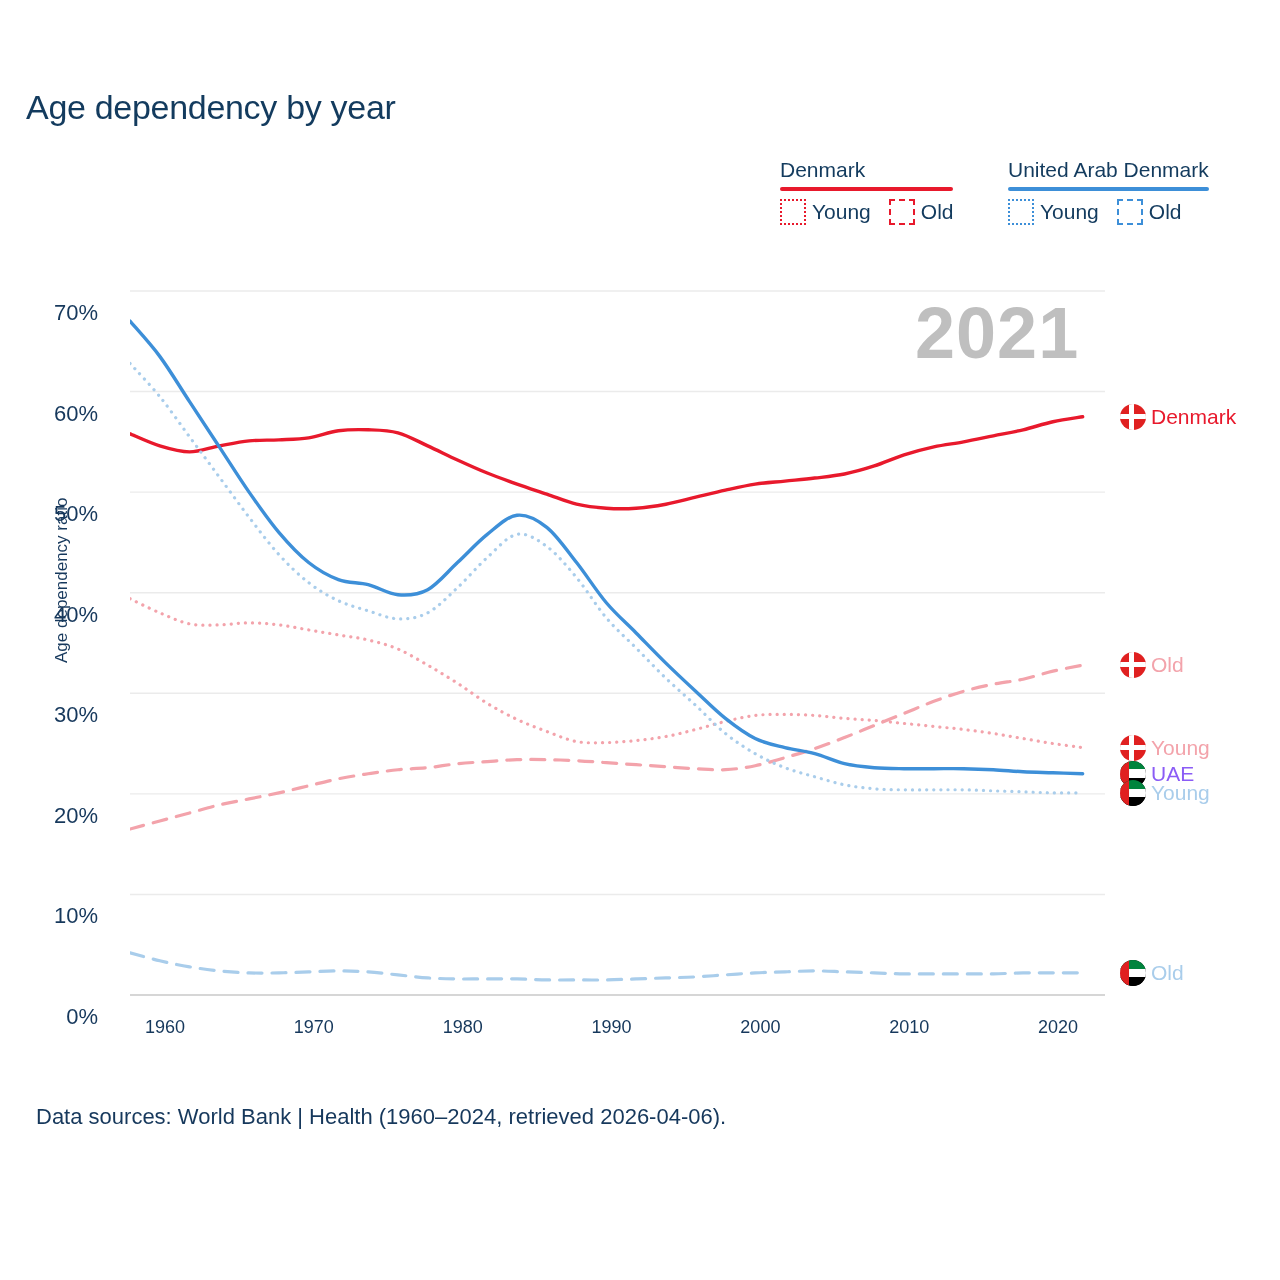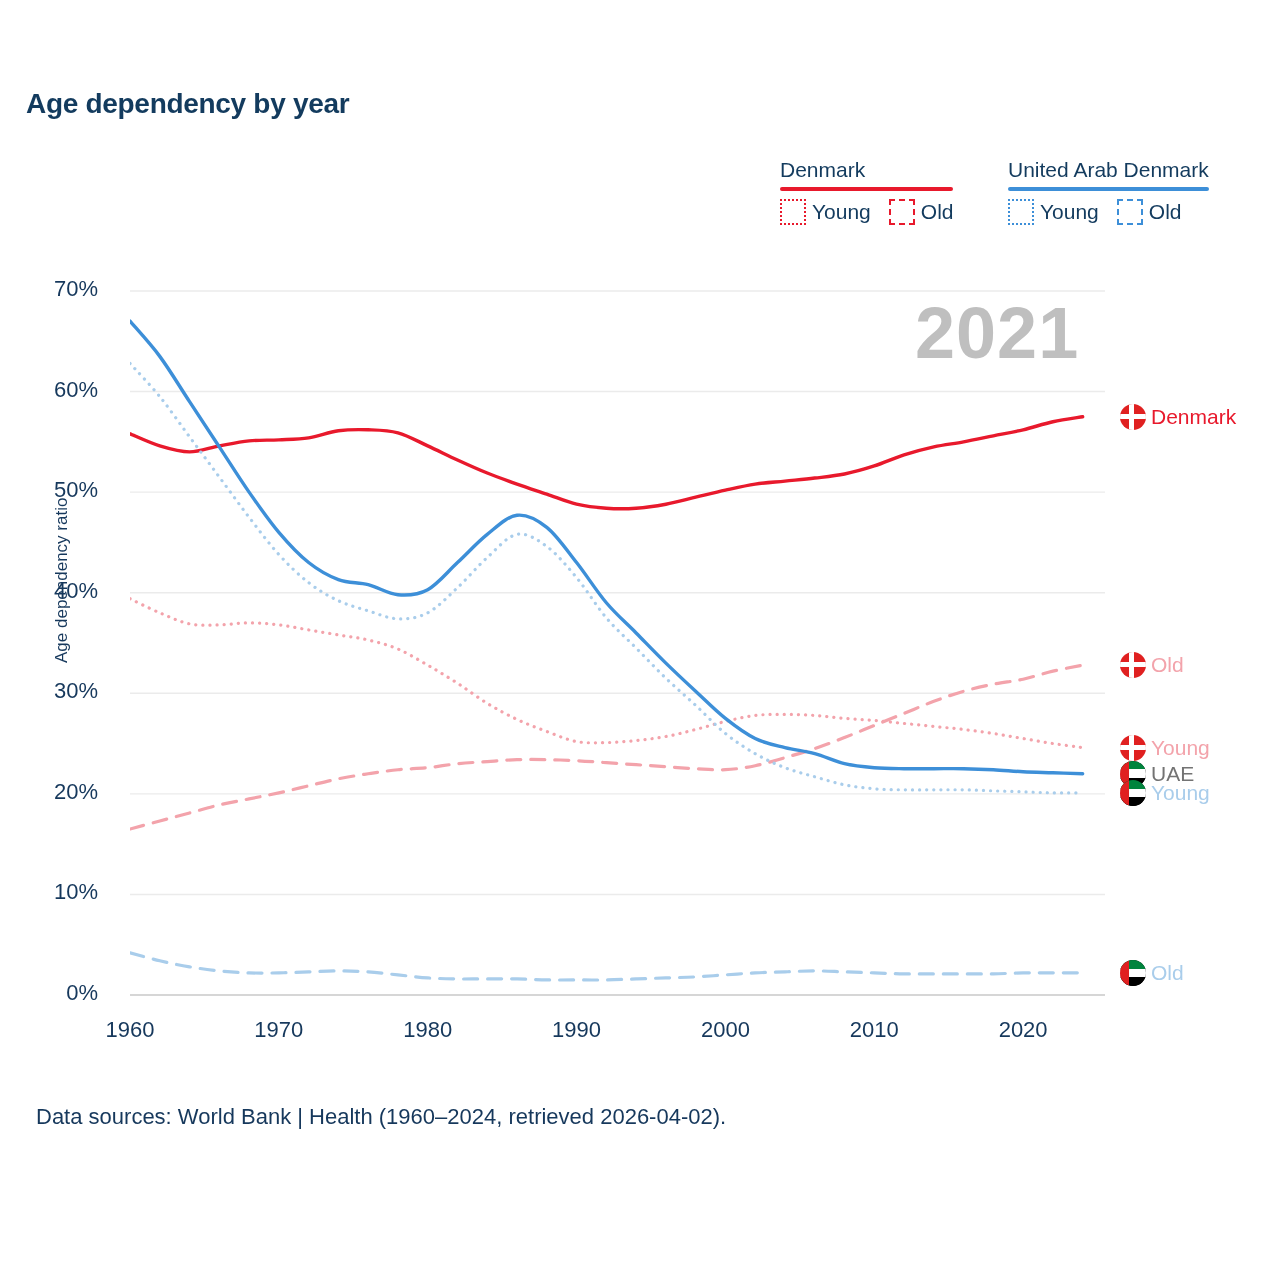--- a/index.html
+++ b/index.html
@@ -6,21 +6,21 @@
   body{
     width:1280px;height:1280px;
     background:#ffffff;
     font-family:"Liberation Sans", sans-serif;
     color:#16385c;
     position:relative;
     overflow:hidden;
   }
   #title{
     position:absolute;left:26px;top:88px;
-    font-size:28px;font-weight:bold;color:#133b5e;
+    font-size:34px;font-weight:normal;color:#133b5e;
     letter-spacing:-0.3px;
   }
   
   #legend{
     position:absolute;left:760px;top:158px;width:500px;height:90px;
   }
   .legend-group{position:absolute;top:0;}
   .legend-country{
     font-size:21px;color:#133b5e;white-space:nowrap;
     padding-bottom:4px;display:inline-block;
@@ -41,24 +41,24 @@
     font-size:72px;font-weight:bold;color:#bfbfbf;letter-spacing:1px;
   }
   .ylabel{
     position:absolute;
     left:-78px;top:380px;
     transform:rotate(-90deg);transform-origin:left top;
     font-size:17px;color:#16385c;white-space:nowrap;
   }
   .ytick{
     position:absolute;right:1012px;
-    font-size:22px;color:#16385c;text-align:right;white-space:nowrap;
+    font-size:22px;color:#16385c;text-align:right;white-space:nowrap;margin-top:24px;
   }
   .xtick{
-    position:absolute;font-size:22px;color:#16385c;text-align:center;
+    position:absolute;font-size:18px;color:#16385c;text-align:right;
     width:110px;
   }
   
   .endlabel{
     position:absolute;display:flex;align-items:center;gap:5px;
     font-size:21px;white-space:nowrap;
   }
   .flag{
     width:26px;height:26px;border-radius:50%;position:relative;overflow:hidden;
     flex:0 0 auto;
@@ -132,36 +132,36 @@
       <path d="M 0.00 150.81 C 4.96 152.82, 19.85 159.86, 29.77 162.88 C 39.69 165.90, 49.62 168.91, 59.54 168.91 C 69.47 168.91, 79.39 164.72, 89.31 162.88 C 99.24 161.04, 109.16 158.86, 119.08 157.85 C 129.01 156.85, 138.93 157.35, 148.85 156.85 C 158.78 156.34, 168.70 156.34, 178.63 154.83 C 188.55 153.33, 198.47 149.14, 208.40 147.79 C 218.32 146.45, 228.24 146.45, 238.17 146.79 C 248.09 147.12, 258.02 147.12, 267.94 149.81 C 277.86 152.49, 287.79 158.35, 297.71 162.88 C 307.63 167.41, 317.56 172.43, 327.48 176.96 C 337.40 181.49, 347.33 186.01, 357.25 190.03 C 367.18 194.06, 377.10 197.58, 387.02 201.10 C 396.95 204.62, 406.87 207.80, 416.79 211.15 C 426.72 214.51, 436.64 218.86, 446.56 221.21 C 456.49 223.56, 466.41 224.56, 476.34 225.23 C 486.26 225.90, 496.18 225.90, 506.11 225.23 C 516.03 224.56, 525.95 223.06, 535.88 221.21 C 545.80 219.37, 555.73 216.52, 565.65 214.17 C 575.57 211.82, 585.50 209.31, 595.42 207.13 C 605.34 204.95, 615.27 202.61, 625.19 201.10 C 635.11 199.59, 645.04 199.09, 654.96 198.08 C 664.89 197.07, 674.81 196.24, 684.73 195.06 C 694.66 193.89, 704.58 193.05, 714.50 191.04 C 724.43 189.03, 734.35 186.18, 744.27 182.99 C 754.20 179.81, 764.12 175.12, 774.05 171.93 C 783.97 168.75, 793.89 166.06, 803.82 163.89 C 813.74 161.71, 823.66 160.70, 833.59 158.86 C 843.51 157.01, 853.44 154.83, 863.36 152.82 C 873.28 150.81, 883.21 149.14, 893.13 146.79 C 903.05 144.44, 912.98 140.92, 922.90 138.74 C 932.82 136.56, 947.71 134.55, 952.67 133.71" fill="none" stroke="#e8192c" stroke-linecap="round" stroke-linejoin="round" stroke-width="3.4"></path>
       <path d="M 0.00 315.75 C 4.96 318.10, 19.85 325.64, 29.77 329.83 C 39.69 334.02, 49.62 338.88, 59.54 340.89 C 69.47 342.90, 79.39 342.06, 89.31 341.90 C 99.24 341.73, 109.16 339.89, 119.08 339.89 C 129.01 339.89, 138.93 340.72, 148.85 341.90 C 158.78 343.07, 168.70 345.25, 178.63 346.93 C 188.55 348.60, 198.47 350.28, 208.40 351.95 C 218.32 353.63, 228.24 354.64, 238.17 356.98 C 248.09 359.33, 258.02 361.84, 267.94 366.03 C 277.86 370.22, 287.79 376.43, 297.71 382.13 C 307.63 387.82, 317.56 393.86, 327.48 400.23 C 337.40 406.60, 347.33 414.31, 357.25 420.34 C 367.18 426.38, 377.10 431.74, 387.02 436.43 C 396.95 441.13, 406.87 444.82, 416.79 448.50 C 426.72 452.19, 436.64 456.72, 446.56 458.56 C 456.49 460.40, 466.41 459.73, 476.34 459.57 C 486.26 459.40, 496.18 458.56, 506.11 457.55 C 516.03 456.55, 525.95 455.38, 535.88 453.53 C 545.80 451.69, 555.73 449.01, 565.65 446.49 C 575.57 443.98, 585.50 440.79, 595.42 438.45 C 605.34 436.10, 615.27 433.58, 625.19 432.41 C 635.11 431.24, 645.04 431.41, 654.96 431.41 C 664.89 431.41, 674.81 431.74, 684.73 432.41 C 694.66 433.08, 704.58 434.59, 714.50 435.43 C 724.43 436.27, 734.35 436.60, 744.27 437.44 C 754.20 438.28, 764.12 439.45, 774.05 440.46 C 783.97 441.46, 793.89 442.47, 803.82 443.47 C 813.74 444.48, 823.66 445.32, 833.59 446.49 C 843.51 447.66, 853.44 449.01, 863.36 450.51 C 873.28 452.02, 883.21 453.87, 893.13 455.54 C 903.05 457.22, 912.98 459.06, 922.90 460.57 C 932.82 462.08, 947.71 463.92, 952.67 464.59" fill="none" stroke="#f3a3ab" stroke-linecap="round" stroke-linejoin="round" stroke-width="3.2" stroke-dasharray="0.1 7"></path>
       <path d="M 0.00 546.06 C 4.96 544.72, 19.85 540.69, 29.77 538.01 C 39.69 535.33, 49.62 532.65, 59.54 529.97 C 69.47 527.28, 79.39 524.27, 89.31 521.92 C 99.24 519.57, 109.16 517.90, 119.08 515.89 C 129.01 513.87, 138.93 512.03, 148.85 509.85 C 158.78 507.67, 168.70 505.16, 178.63 502.81 C 188.55 500.46, 198.47 497.78, 208.40 495.77 C 218.32 493.76, 228.24 492.25, 238.17 490.74 C 248.09 489.23, 258.02 487.73, 267.94 486.72 C 277.86 485.71, 287.79 485.71, 297.71 484.71 C 307.63 483.70, 317.56 481.69, 327.48 480.69 C 337.40 479.68, 347.33 479.34, 357.25 478.67 C 367.18 478.00, 377.10 477.00, 387.02 476.66 C 396.95 476.33, 406.87 476.50, 416.79 476.66 C 426.72 476.83, 436.64 477.17, 446.56 477.67 C 456.49 478.17, 466.41 479.01, 476.34 479.68 C 486.26 480.35, 496.18 481.02, 506.11 481.69 C 516.03 482.36, 525.95 483.03, 535.88 483.70 C 545.80 484.37, 555.73 485.21, 565.65 485.71 C 575.57 486.22, 585.50 487.22, 595.42 486.72 C 605.34 486.22, 615.27 484.71, 625.19 482.70 C 635.11 480.69, 645.04 477.50, 654.96 474.65 C 664.89 471.80, 674.81 468.95, 684.73 465.60 C 694.66 462.25, 704.58 458.39, 714.50 454.54 C 724.43 450.68, 734.35 446.49, 744.27 442.47 C 754.20 438.45, 764.12 434.42, 774.05 430.40 C 783.97 426.38, 793.89 422.02, 803.82 418.33 C 813.74 414.64, 823.66 411.12, 833.59 408.27 C 843.51 405.42, 853.44 403.25, 863.36 401.23 C 873.28 399.22, 883.21 398.38, 893.13 396.21 C 903.05 394.03, 912.98 390.51, 922.90 388.16 C 932.82 385.81, 947.71 383.13, 952.67 382.13" fill="none" stroke="#f3a3ab" stroke-linecap="round" stroke-linejoin="round" stroke-width="3.2" stroke-dasharray="14 10"></path>
       <path d="M 0.00 38.17 C 4.96 44.04, 19.85 59.96, 29.77 73.37 C 39.69 86.78, 49.62 103.54, 59.54 118.63 C 69.47 133.71, 79.39 148.80, 89.31 163.89 C 99.24 178.97, 109.16 194.90, 119.08 209.14 C 129.01 223.39, 138.93 237.64, 148.85 249.37 C 158.78 261.10, 168.70 271.66, 178.63 279.54 C 188.55 287.42, 198.47 292.95, 208.40 296.64 C 218.32 300.33, 228.24 299.15, 238.17 301.67 C 248.09 304.18, 258.02 310.89, 267.94 311.73 C 277.86 312.56, 287.79 312.06, 297.71 306.70 C 307.63 301.33, 317.56 288.76, 327.48 279.54 C 337.40 270.32, 347.33 259.26, 357.25 251.38 C 367.18 243.50, 377.10 233.45, 387.02 232.27 C 396.95 231.10, 406.87 236.46, 416.79 244.34 C 426.72 252.22, 436.64 266.97, 446.56 279.54 C 456.49 292.11, 466.41 308.04, 476.34 319.77 C 486.26 331.50, 496.18 339.89, 506.11 349.94 C 516.03 360.00, 525.95 370.39, 535.88 380.11 C 545.80 389.84, 555.73 399.06, 565.65 408.27 C 575.57 417.49, 585.50 427.55, 595.42 435.43 C 605.34 443.31, 615.27 450.68, 625.19 455.54 C 635.11 460.40, 645.04 462.08, 654.96 464.59 C 664.89 467.11, 674.81 467.95, 684.73 470.63 C 694.66 473.31, 704.58 478.34, 714.50 480.69 C 724.43 483.03, 734.35 483.87, 744.27 484.71 C 754.20 485.55, 764.12 485.55, 774.05 485.71 C 783.97 485.88, 793.89 485.71, 803.82 485.71 C 813.74 485.71, 823.66 485.55, 833.59 485.71 C 843.51 485.88, 853.44 486.22, 863.36 486.72 C 873.28 487.22, 883.21 488.23, 893.13 488.73 C 903.05 489.23, 912.98 489.40, 922.90 489.74 C 932.82 490.07, 947.71 490.58, 952.67 490.74" fill="none" stroke="#3d8fd8" stroke-linecap="round" stroke-linejoin="round" stroke-width="3.4"></path>
       <path d="M 0.00 80.41 C 4.96 85.94, 19.85 101.36, 29.77 113.60 C 39.69 125.84, 49.62 140.42, 59.54 153.83 C 69.47 167.24, 79.39 180.65, 89.31 194.06 C 99.24 207.47, 109.16 221.38, 119.08 234.29 C 129.01 247.19, 138.93 260.60, 148.85 271.50 C 158.78 282.39, 168.70 291.95, 178.63 299.66 C 188.55 307.37, 198.47 313.07, 208.40 317.76 C 218.32 322.45, 228.24 324.80, 238.17 327.82 C 248.09 330.83, 258.02 335.53, 267.94 335.86 C 277.86 336.20, 287.79 335.02, 297.71 329.83 C 307.63 324.63, 317.56 313.90, 327.48 304.69 C 337.40 295.47, 347.33 283.40, 357.25 274.51 C 367.18 265.63, 377.10 253.23, 387.02 251.38 C 396.95 249.54, 406.87 256.24, 416.79 263.45 C 426.72 270.66, 436.64 282.73, 446.56 294.63 C 456.49 306.53, 466.41 323.12, 476.34 334.86 C 486.26 346.59, 496.18 354.97, 506.11 365.03 C 516.03 375.09, 525.95 385.65, 535.88 395.20 C 545.80 404.75, 555.73 413.14, 565.65 422.35 C 575.57 431.57, 585.50 442.47, 595.42 450.51 C 605.34 458.56, 615.27 464.93, 625.19 470.63 C 635.11 476.33, 645.04 480.85, 654.96 484.71 C 664.89 488.56, 674.81 490.91, 684.73 493.76 C 694.66 496.61, 704.58 499.79, 714.50 501.81 C 724.43 503.82, 734.35 504.99, 744.27 505.83 C 754.20 506.67, 764.12 506.67, 774.05 506.83 C 783.97 507.00, 793.89 506.83, 803.82 506.83 C 813.74 506.83, 823.66 506.67, 833.59 506.83 C 843.51 507.00, 853.44 507.50, 863.36 507.84 C 873.28 508.18, 883.21 508.51, 893.13 508.85 C 903.05 509.18, 912.98 509.68, 922.90 509.85 C 932.82 510.02, 947.71 509.85, 952.67 509.85" fill="none" stroke="#a9cdeb" stroke-linecap="round" stroke-linejoin="round" stroke-width="3.2" stroke-dasharray="0.1 7"></path>
       <path d="M 0.00 669.76 C 4.96 671.10, 19.85 675.46, 29.77 677.81 C 39.69 680.15, 49.62 682.16, 59.54 683.84 C 69.47 685.52, 79.39 686.86, 89.31 687.86 C 99.24 688.87, 109.16 689.54, 119.08 689.87 C 129.01 690.21, 138.93 690.04, 148.85 689.87 C 158.78 689.71, 168.70 689.20, 178.63 688.87 C 188.55 688.53, 198.47 687.86, 208.40 687.86 C 218.32 687.86, 228.24 688.20, 238.17 688.87 C 248.09 689.54, 258.02 690.88, 267.94 691.89 C 277.86 692.89, 287.79 694.23, 297.71 694.90 C 307.63 695.57, 317.56 695.74, 327.48 695.91 C 337.40 696.08, 347.33 695.91, 357.25 695.91 C 367.18 695.91, 377.10 695.74, 387.02 695.91 C 396.95 696.08, 406.87 696.75, 416.79 696.91 C 426.72 697.08, 436.64 696.91, 446.56 696.91 C 456.49 696.91, 466.41 697.08, 476.34 696.91 C 486.26 696.75, 496.18 696.24, 506.11 695.91 C 516.03 695.57, 525.95 695.24, 535.88 694.90 C 545.80 694.57, 555.73 694.40, 565.65 693.90 C 575.57 693.39, 585.50 692.56, 595.42 691.89 C 605.34 691.22, 615.27 690.38, 625.19 689.87 C 635.11 689.37, 645.04 689.20, 654.96 688.87 C 664.89 688.53, 674.81 687.86, 684.73 687.86 C 694.66 687.86, 704.58 688.53, 714.50 688.87 C 724.43 689.20, 734.35 689.54, 744.27 689.87 C 754.20 690.21, 764.12 690.71, 774.05 690.88 C 783.97 691.05, 793.89 690.88, 803.82 690.88 C 813.74 690.88, 823.66 690.88, 833.59 690.88 C 843.51 690.88, 853.44 691.05, 863.36 690.88 C 873.28 690.71, 883.21 690.04, 893.13 689.87 C 903.05 689.71, 912.98 689.87, 922.90 689.87 C 932.82 689.87, 947.71 689.87, 952.67 689.87" fill="none" stroke="#a9cdeb" stroke-linecap="round" stroke-linejoin="round" stroke-width="3.2" stroke-dasharray="14 10"></path>
     </svg>
 <div class="ytick" style="top: 697px;">0%</div><div class="ytick" style="top: 596.429px;">10%</div><div class="ytick" style="top: 495.857px;">20%</div><div class="ytick" style="top: 395.286px;">30%</div><div class="ytick" style="top: 294.714px;">40%</div><div class="ytick" style="top: 194.143px;">50%</div><div class="ytick" style="top: 93.5714px;">60%</div><div class="ytick" style="top: -7px;">70%</div><div class="xtick" style="left: -55px; top: 734px;">1960</div><div class="xtick" style="left: 93.855px; top: 734px;">1970</div><div class="xtick" style="left: 242.71px; top: 734px;">1980</div><div class="xtick" style="left: 391.565px; top: 734px;">1990</div><div class="xtick" style="left: 540.42px; top: 734px;">2000</div><div class="xtick" style="left: 689.275px; top: 734px;">2010</div><div class="xtick" style="left: 838.13px; top: 734px;">2020</div></div>
 
 <div id="footer">
-  <div>Data sources: World Bank | Health (1960–2024, retrieved 2026-04-02).</div>
+  <div>Data sources: World Bank | Health (1960–2024, retrieved 2026-04-06).</div>
 </div>
 
 <div class="endlabel" style="left: 1120px; top: 403.714px; color: rgb(232, 25, 44);">
     <span class="flag flag-dk"></span>
     <span>Denmark</span>
   </div>
 <div class="endlabel" style="left: 1120px; top: 652.126px; color: rgb(243, 163, 171);">
     <span class="flag flag-dk"></span>
     <span>Old</span>
   </div>
 <div class="endlabel" style="left: 1120px; top: 734.594px; color: rgb(243, 163, 171);">
     <span class="flag flag-dk"></span>
     <span>Young</span>
   </div>
-<div class="endlabel" style="left: 1120px; top: 760.743px; color: #737373; justify-content: flex-end;">
+<div class="endlabel" style="left: 1120px; top: 760.743px; color: #8b5cf6; justify-content: flex-end;">
     <span class="flag flag-ae">
       <span class="band-g"></span>
       <span class="band-w"></span>
       <span class="band-b"></span>
       <span class="hoist"></span>
     </span>
     <span>UAE</span>
   </div>
 <div class="endlabel" style="left: 1120px; top: 779.851px; color: rgb(169, 205, 235);">
     <span class="flag flag-ae">

